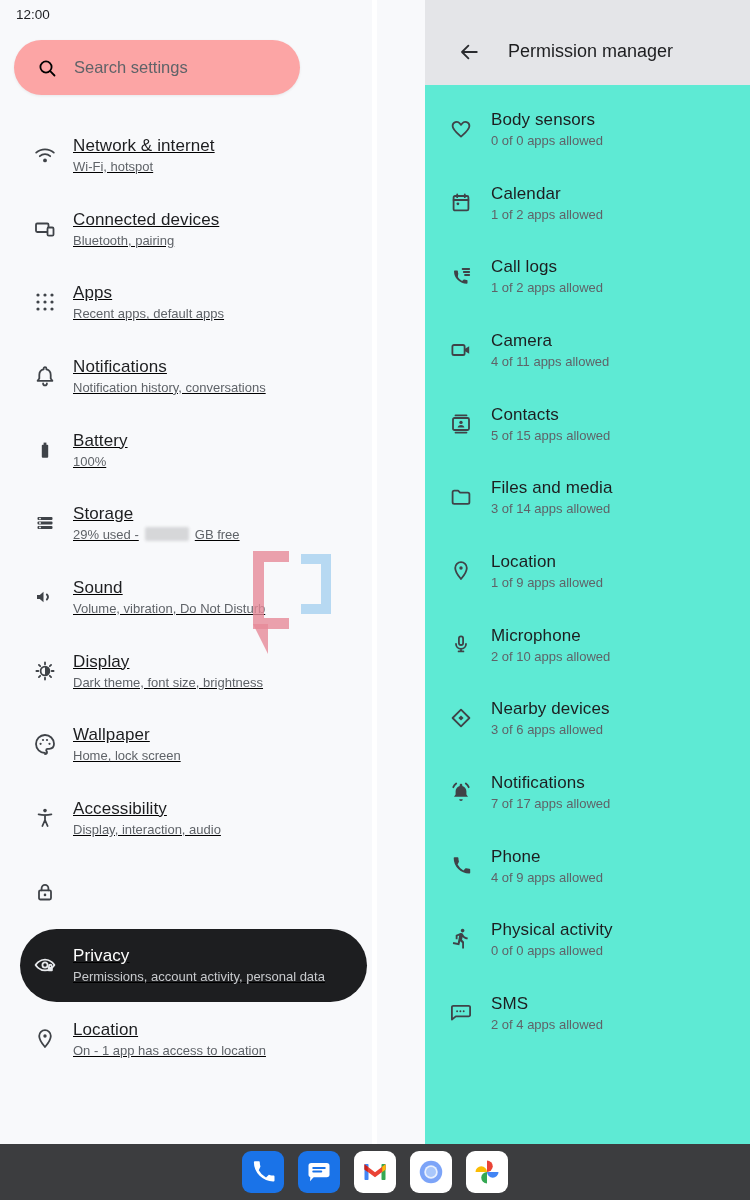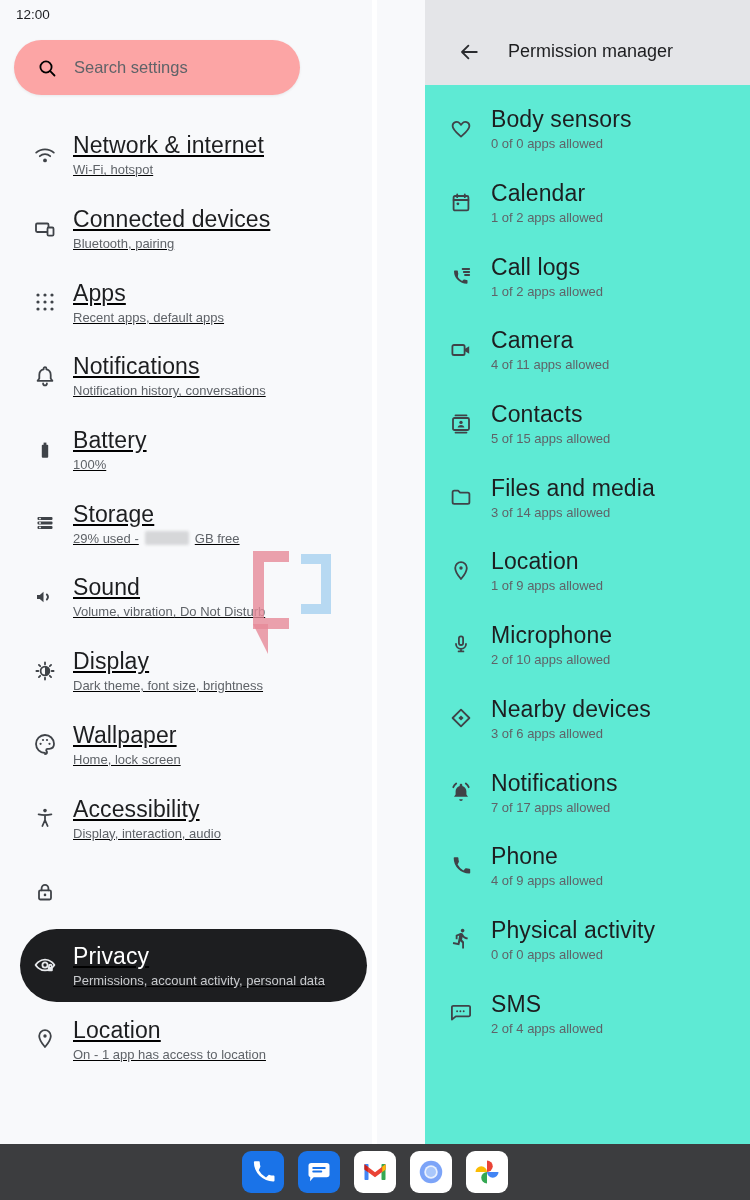--- a/index.html
+++ b/index.html
@@ -12,21 +12,21 @@
   .clock{position:absolute;left:16px;top:7px;font-size:13.5px;color:#1f2023;}
   .search{position:absolute;left:14px;top:40px;width:286px;height:55px;background:#fca5a5;
     border-radius:28px;display:flex;align-items:center;gap:15px;padding-left:21px;
     box-sizing:border-box;box-shadow:0 1px 3px rgba(0,0,0,.07);cursor:pointer;}
   .search .ph{font-size:16.5px;color:#5f6368;}
   .icon24{width:24px;height:24px;display:block;}
   .settings-list{position:absolute;left:6px;top:118px;width:372px;text-decoration:underline;}
   .s-row{height:73.7px;display:flex;align-items:center;padding-left:26px;box-sizing:border-box;color:#3f4348;}
   .s-row .s-icon{flex:0 0 26px;display:flex;align-items:center;justify-content:center;}
   .s-text{margin-left:15px;min-width:0;}
-  .s-title{font-size:23px;color:#1d1e20;letter-spacing:.1px;}
+  .s-title{font-size:17px;color:#1d1e20;letter-spacing:.1px;}
   .s-sub{font-size:13px;color:#5f6368;margin-top:3px;white-space:nowrap;}
   .s-row.selected{background:#1d1e20;border-radius:37px;margin:0 11px 0 14px;padding-left:12px;color:#e8eaed;}
   .s-row.selected .s-title{color:#ffffff;}
   .s-row.selected .s-sub{color:#c8cacd;}
   .redacted{display:inline-block;width:44px;height:14px;background:#d6d7d9;border-radius:2px;
     vertical-align:-2px;margin:0 6px;filter:blur(1.5px);}
 
   
   .pane-right{position:absolute;left:377px;top:0;width:373px;height:1200px;background:#5eead4;margin-left:48px;}
   .r-header{height:85px;background:#e4e5e8;display:flex;align-items:center;

